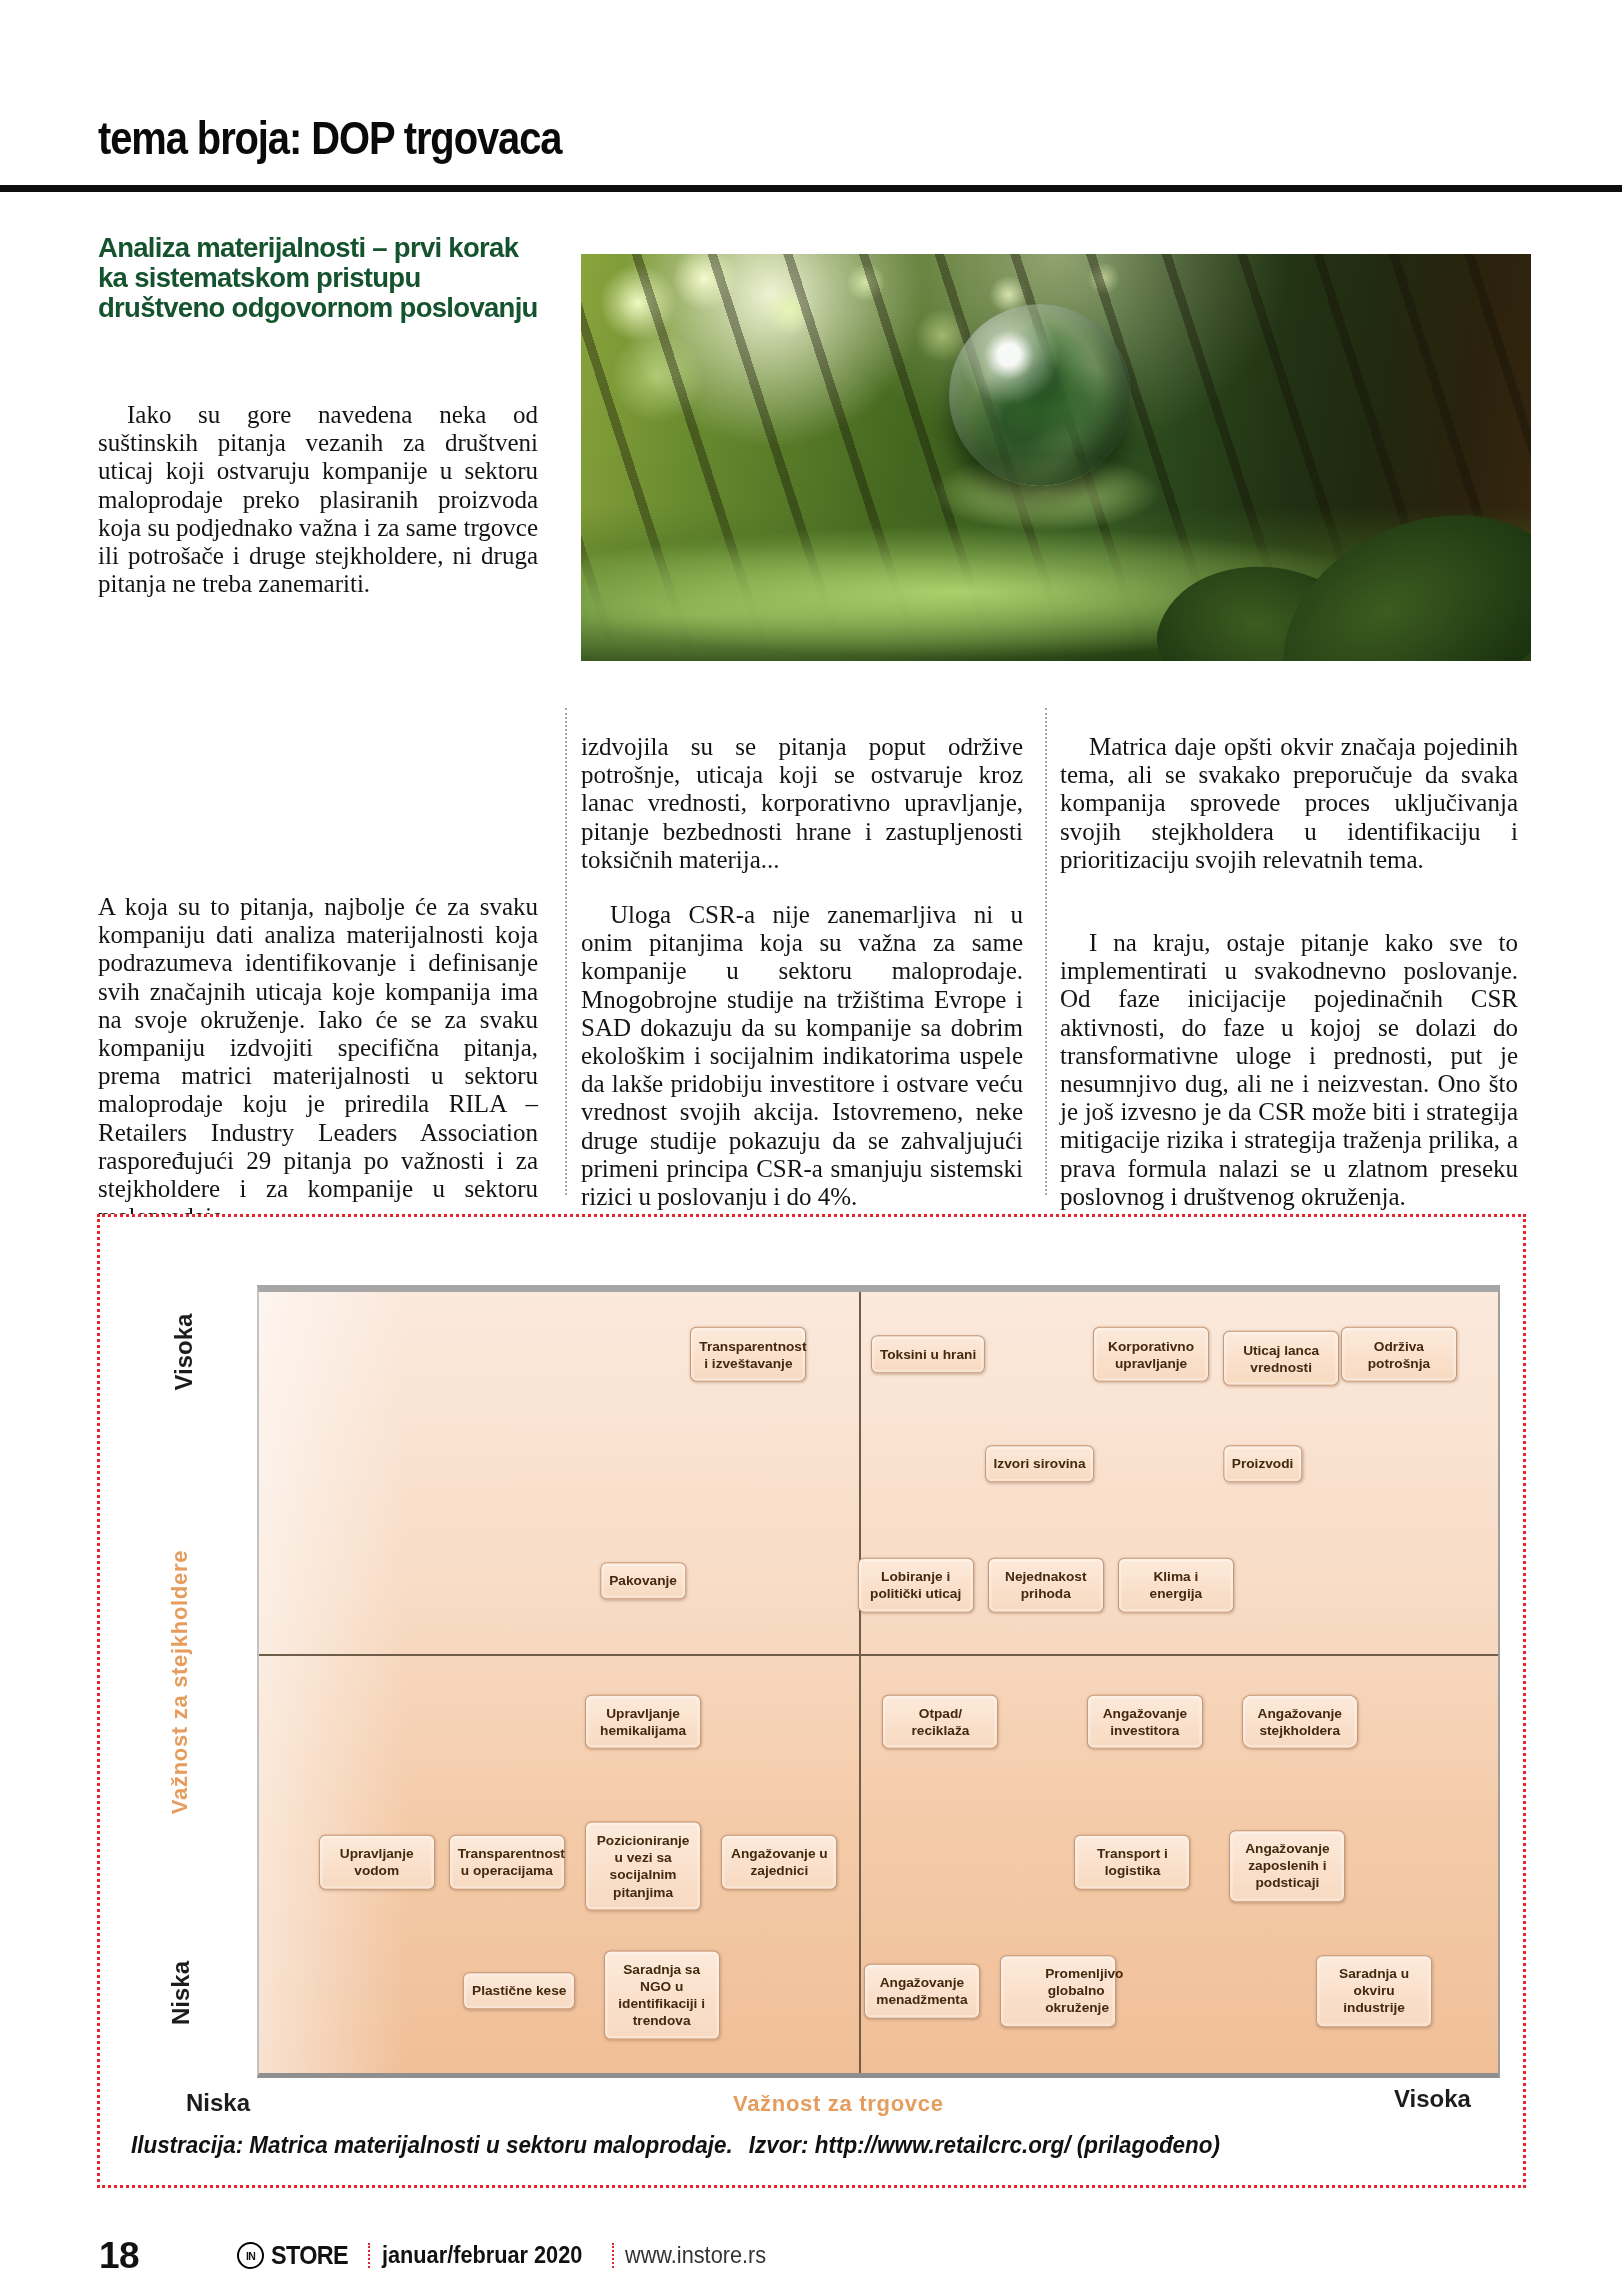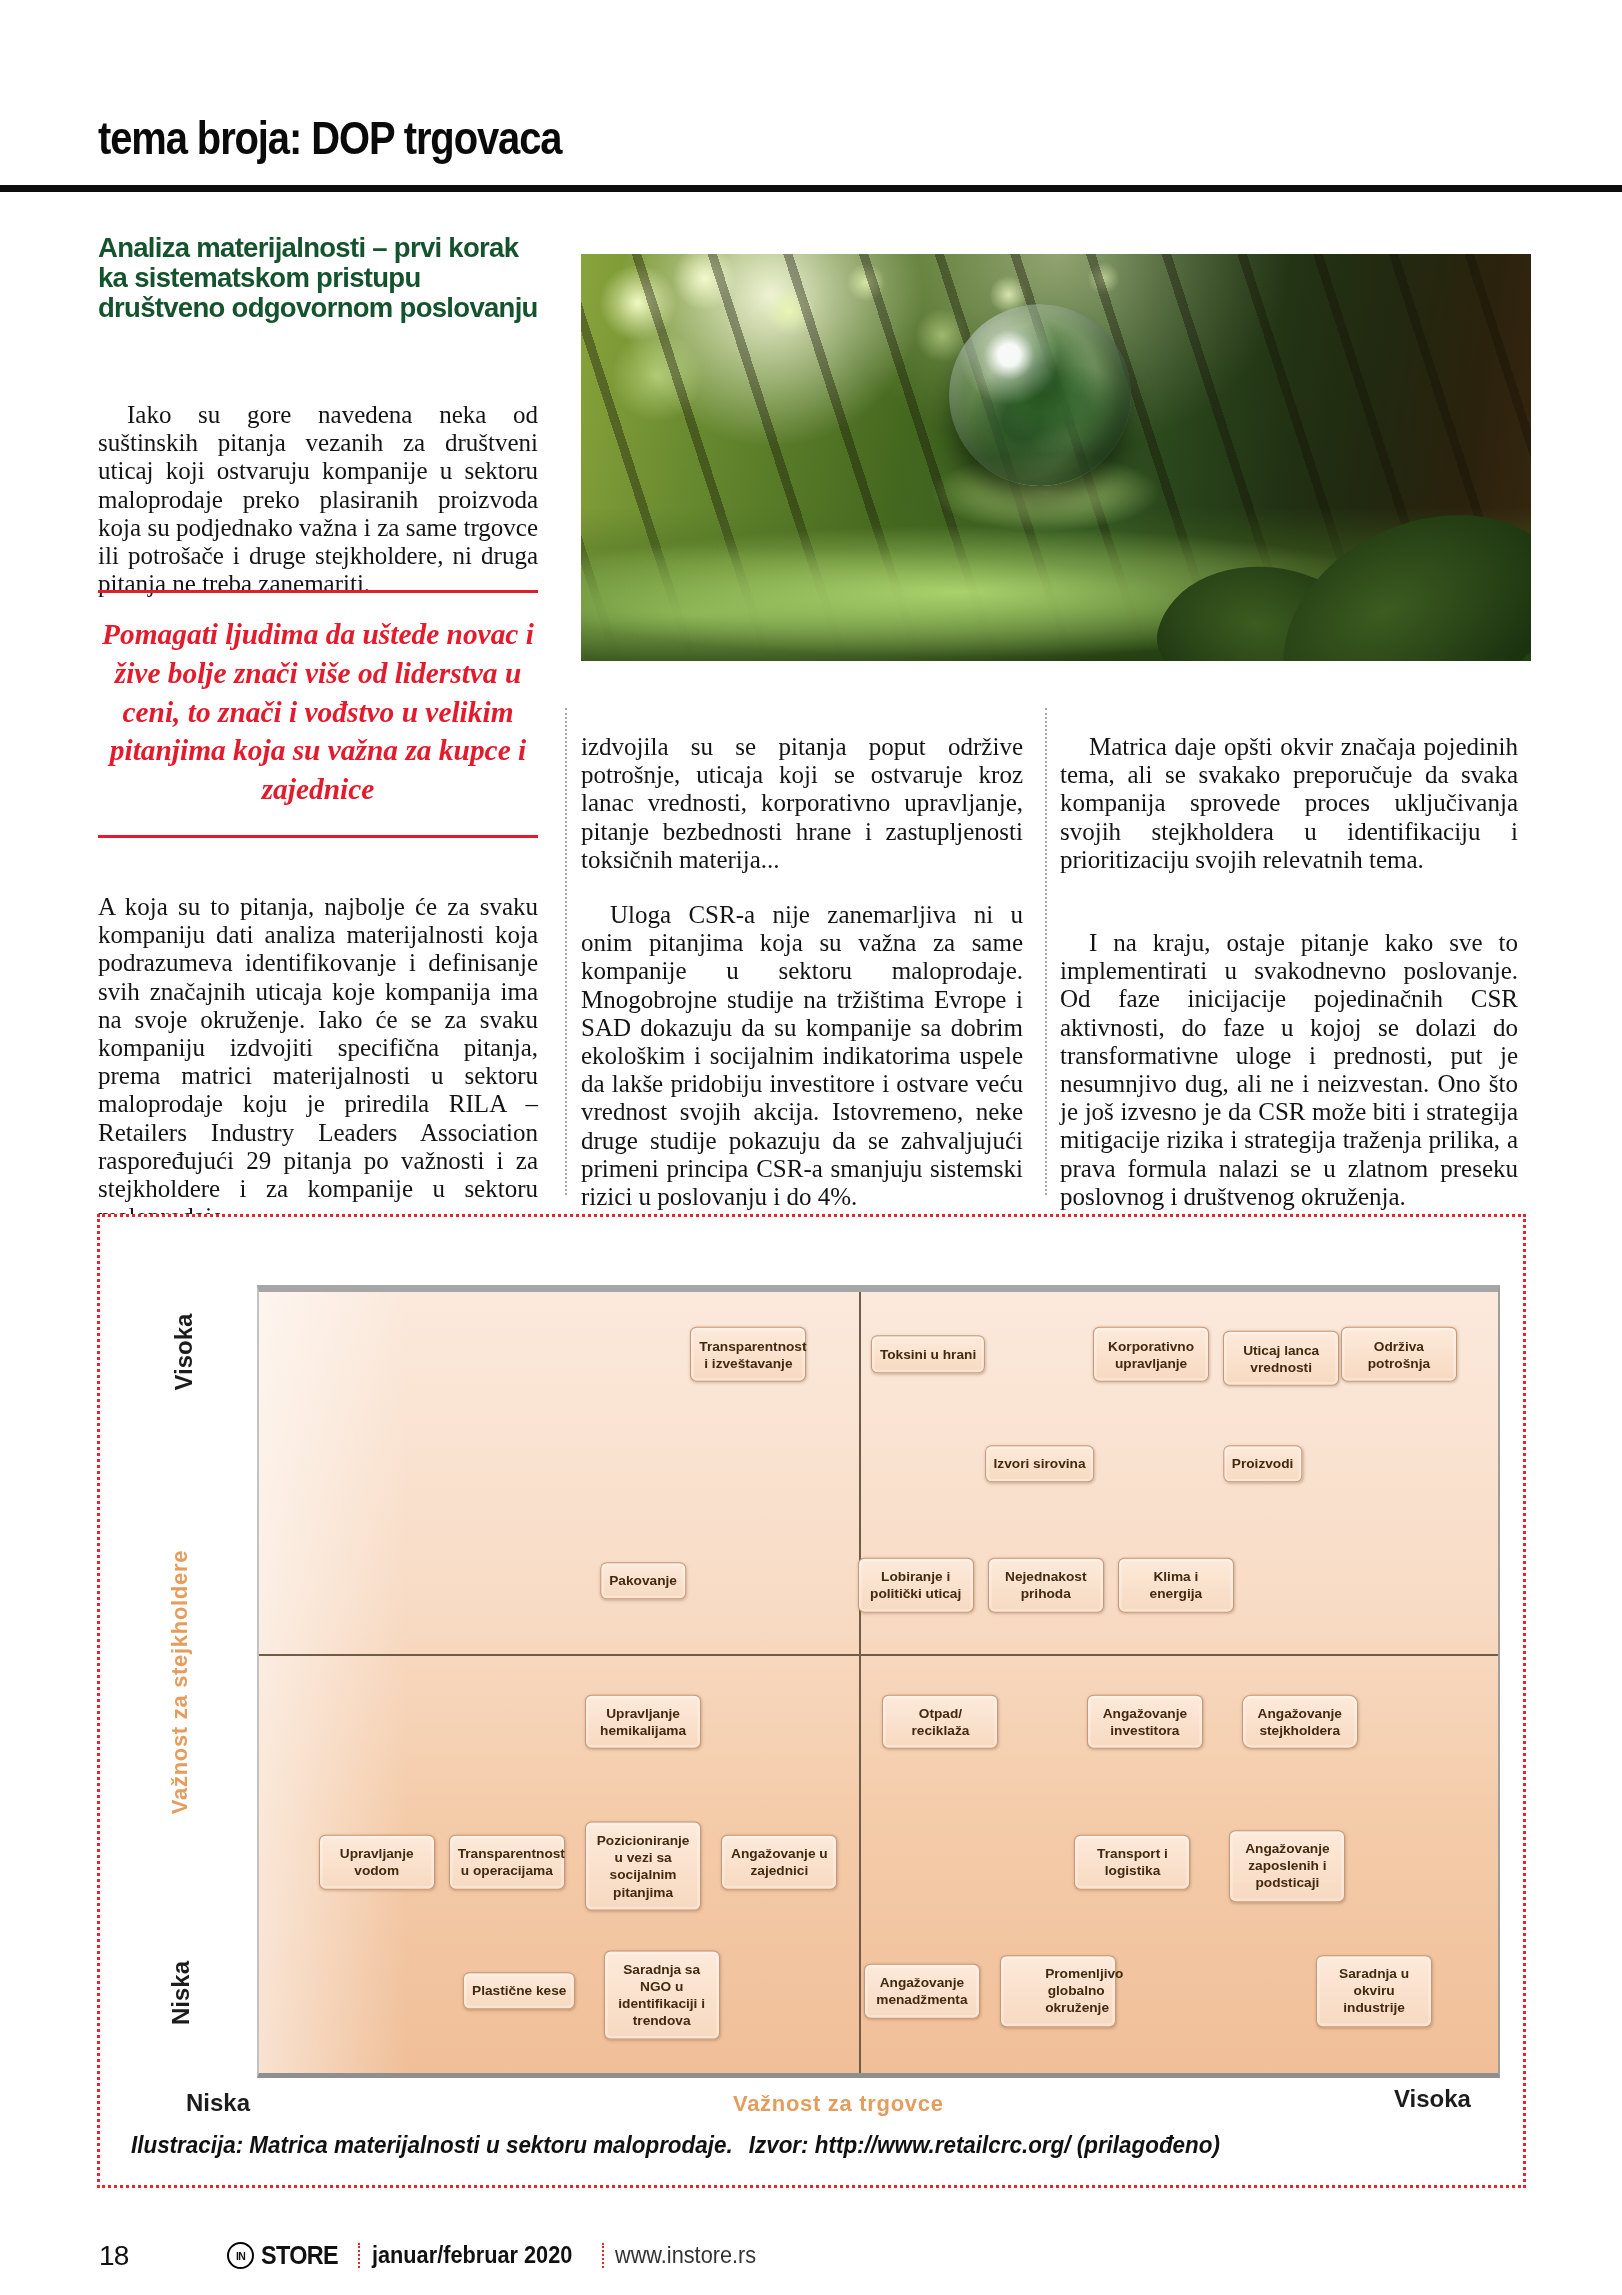--- a/index.html
+++ b/index.html
@@ -91,21 +91,21 @@
   .axis-x{position:absolute;font-family:"Liberation Sans",sans-serif;font-weight:bold;white-space:nowrap;}
   .axis-end{font-size:24px;color:#1c1c1c;}
   .axis-ttl{font-size:22px;color:#e59c5d;letter-spacing:0.7px;}
   .fig-cap{position:absolute;left:31px;top:915px;width:1361px;white-space:nowrap;
            font-family:"Liberation Sans",sans-serif;font-weight:bold;font-style:italic;font-size:23.6px;
            color:#111;transform:scaleX(.95);transform-origin:0 50%;}
   .fig-cap .src{margin-left:17px;}
   
   .footer{position:absolute;left:99px;top:2238px;height:35px;display:flex;align-items:center;
           font-family:"Liberation Sans",sans-serif;color:#111;}
-  .pg-num{font-weight:normal;font-size:28px;letter-spacing:-0.7px;}
+  .pg-num{font-weight:bold;font-size:37px;letter-spacing:-0.7px;}
   .logo-wrap{display:flex;align-items:center;margin-left:98px;}
   .logo-circle{width:23.6px;height:23.6px;border:2.6px solid #000;border-radius:50%;
                display:flex;align-items:center;justify-content:center;
                font-weight:bold;font-size:10.5px;letter-spacing:-0.7px;}
   .logo-store{font-weight:bold;font-size:26px;letter-spacing:-0.7px;margin-left:6.5px;
               transform:scaleX(.9);transform-origin:0 50%;}
   .f-sep{width:0;height:25px;border-left:2.6px dotted #e8252c;margin:0 11.8px;}
   .f-issue{font-weight:bold;font-size:23.6px;transform:scaleX(.92);transform-origin:0 50%;}
   .f-site{font-size:23.6px;color:#333;transform:scaleX(.92);transform-origin:0 50%;}
 </style>
@@ -114,21 +114,20 @@
 
 <div class="page">
 
   <div class="hdr-title">tema broja: DOP trgovaca</div>
   <div class="hdr-rule"></div>
 
   <div class="col-head">Analiza materijalnosti – prvi korak ka sistematskom pristupu društveno odgovornom poslovanju</div>
 
   <p class="para indent" id="c1p1">Iako su gore navedena neka od suštinskih pitanja vezanih za društveni uticaj koji ostvaruju kompanije u sektoru maloprodaje preko plasiranih proizvoda koja su podjednako važna i za same trgovce ili potrošače i druge stejkholdere, ni druga pitanja ne treba zanemariti.</p>
 
-  <div class="quote">Pomagati ljudima da uštede novac i žive bolje znači više od liderstva u ceni, to znači i vođstvo u velikim pitanjima koja su važna za kupce i zajednice</div>
 
   <p class="para" id="c1p2">A koja su to pitanja, najbolje će za svaku kompaniju dati analiza materijalnosti koja podrazumeva identifikovanje i definisanje svih značajnih uticaja koje kompanija ima na svoje okruženje. Iako će se za svaku kompaniju izdvojiti specifična pitanja, prema matrici materijalnosti u sektoru maloprodaje koju je priredila RILA – Retailers Industry Leaders Association raspoređujući 29 pitanja po važnosti i za stejkholdere i za kompanije u sektoru maloprodaje,</p>
   <p class="para" id="c2p1">izdvojila su se pitanja poput održive potrošnje, uticaja koji se ostvaruje kroz lanac vrednosti, korporativno upravljanje, pitanje bezbednosti hrane i zastupljenosti toksičnih materija...</p>
   <p class="para indent" id="c2p2">Uloga CSR-a nije zanemarljiva ni u onim pitanjima koja su važna za same kompanije u sektoru maloprodaje. Mnogobrojne studije na tržištima Evrope i SAD dokazuju da su kompanije sa dobrim ekološkim i socijalnim indikatorima uspele da lakše pridobiju investitore i ostvare veću vrednost svojih akcija. Istovremeno, neke druge studije pokazuju da se zahvaljujući primeni principa CSR-a smanjuju sistemski rizici u poslovanju i do 4%.</p>
   <p class="para indent" id="c3p1">Matrica daje opšti okvir značaja pojedinih tema, ali se svakako preporučuje da svaka kompanija sprovede proces uključivanja svojih stejkholdera u identifikaciju i prioritizaciju svojih relevatnih tema.</p>
   <p class="para indent" id="c3p2">I na kraju, ostaje pitanje kako sve to implementirati u svakodnevno poslovanje. Od faze inicijacije pojedinačnih CSR aktivnosti, do faze u kojoj se dolazi do transformativne uloge i prednosti, put je nesumnjivo dug, ali ne i neizvestan. Ono što je još izvesno je da CSR može biti i strategija mitigacije rizika i strategija traženja prilika, a prava formula nalazi se u zlatnom preseku poslovnog i društvenog okruženja.</p>
 
   <div class="vsep" id="vsep1"></div>
   <div class="vsep" id="vsep2"></div>
 

